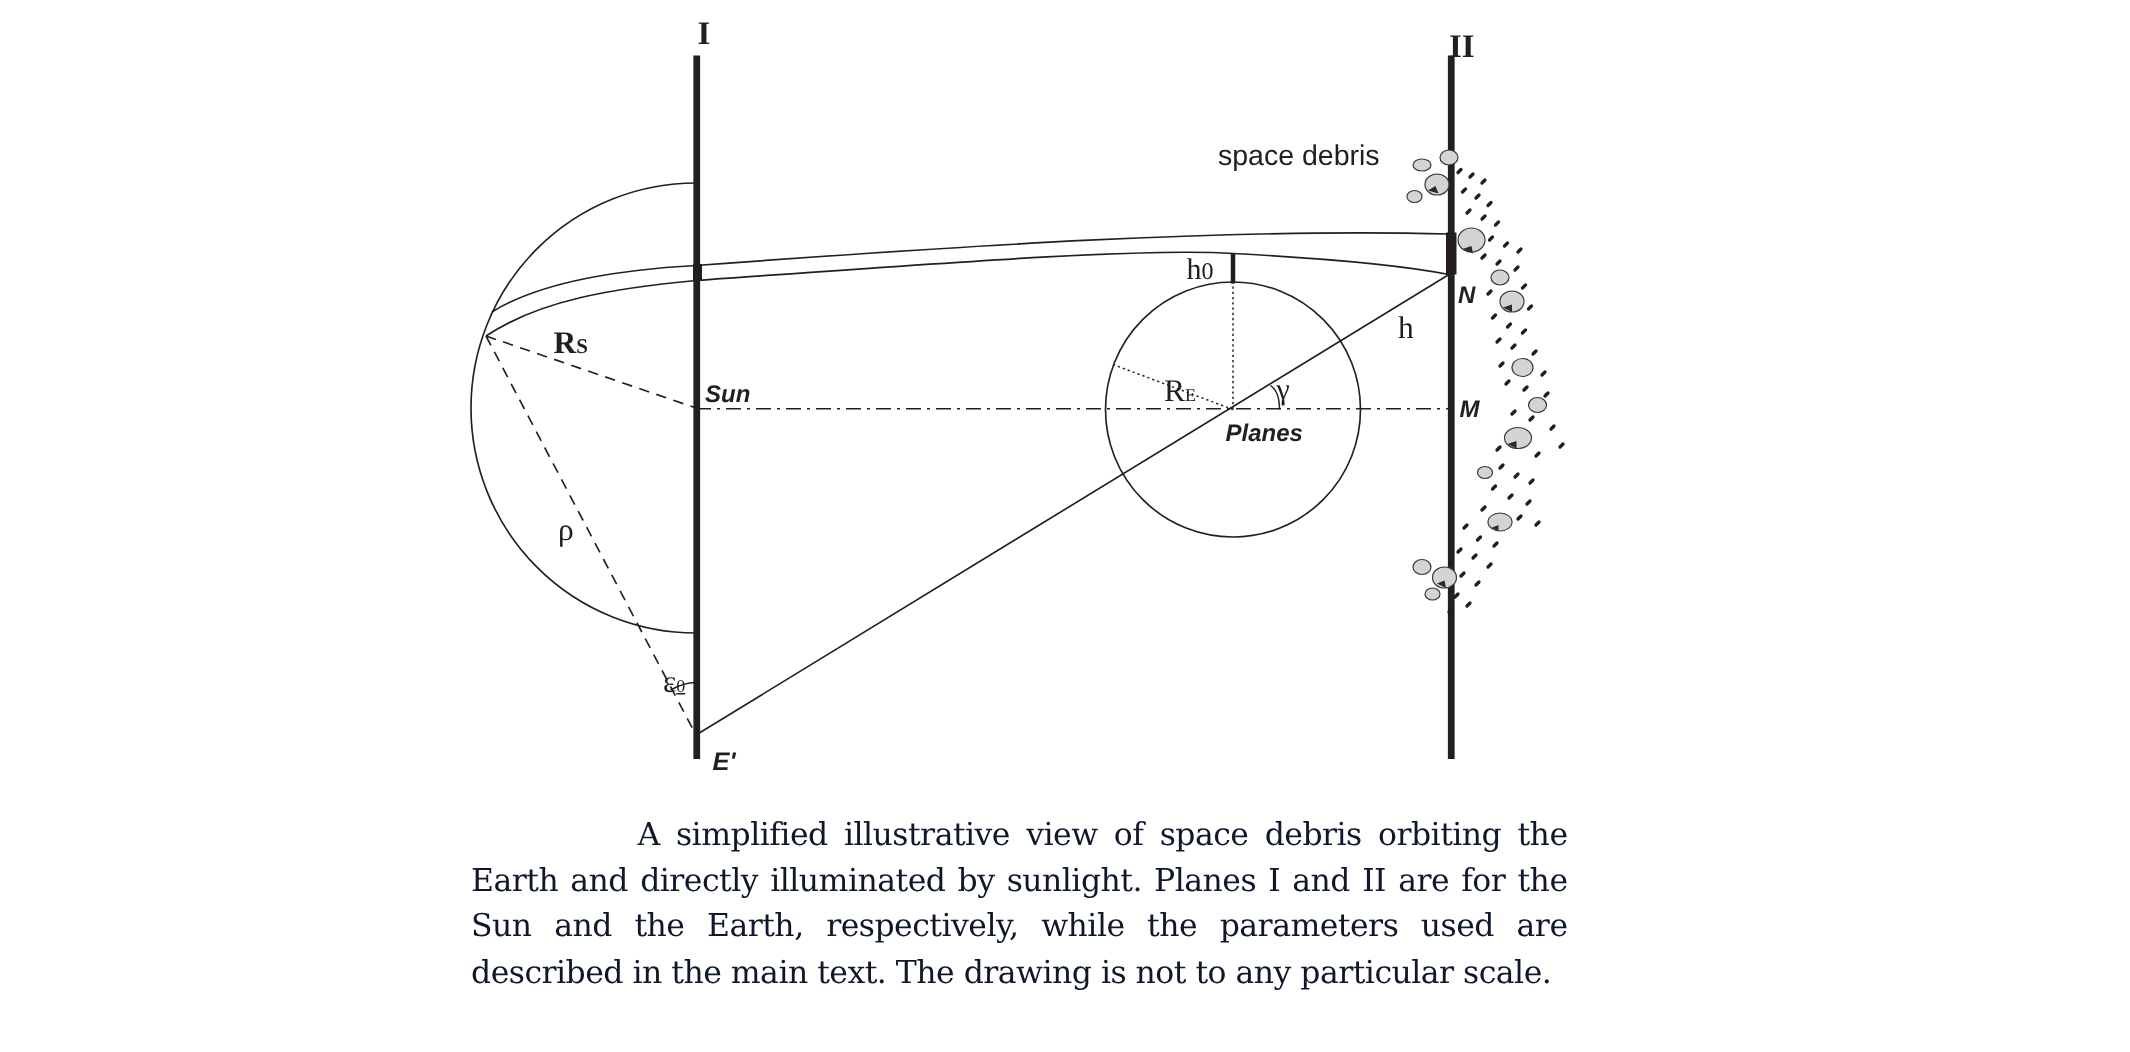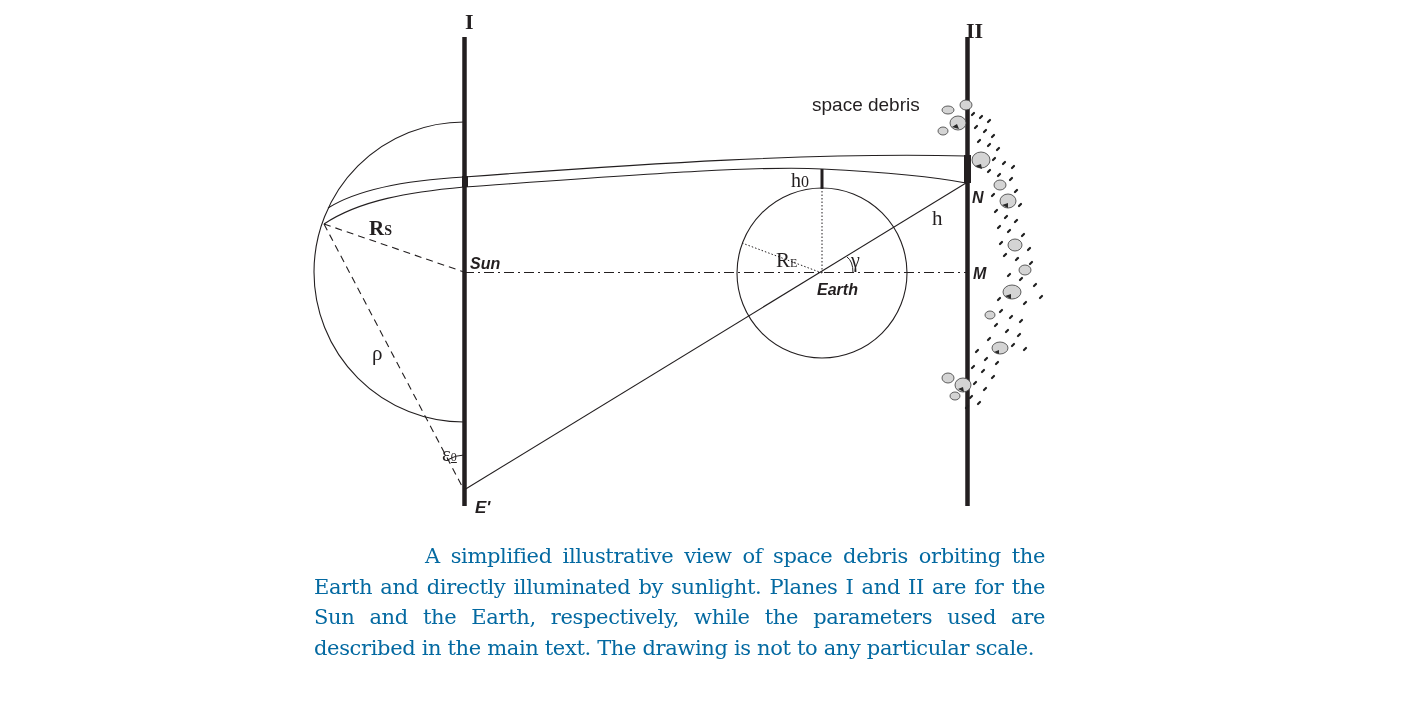--- a/index.html
+++ b/index.html
@@ -7,21 +7,21 @@
   #figure { position: absolute; left: 0; top: 0; width: 1420px; height: 530px; }
   .lbl { position: absolute; color: #231f20; white-space: nowrap; line-height: 1; }
   .serif { font-family: "Liberation Serif", "DejaVu Serif", serif; }
   .sans { font-family: "Liberation Sans", "DejaVu Sans", sans-serif; }
   .bi { font-weight: bold; font-style: italic; }
   .plane-label { font-weight: bold; font-size: 22px; }
   .sub { font-size: 12px; }
   #caption {
     position: absolute; left: 314px; top: 541px; width: 731px;
     font-family: "DejaVu Serif", "Liberation Serif", serif;
-    font-size: 21px; line-height: 30.7px; color: #0369a1;
+    font-size: 21px; line-height: 30.7px; color: #0f172a;
     text-align: justify; text-align-last: left;
     letter-spacing: -0.35px;
   }
   #caption .indent { display: inline-block; width: 111px; }
 </style>
 </head>
 <body>
 
 <div id="figure">
   <svg width="1420" height="530" viewBox="0 0 1420 530" xmlns="http://www.w3.org/2000/svg">
@@ -145,21 +145,21 @@
         <line x1="966" y1="408" x2="968" y2="406"></line>
       </g>
     </g>
   </svg>
 
   
   <span class="lbl serif plane-label" style="left:465px;top:11px;">I</span>
   <span class="lbl serif plane-label" style="left:966px;top:20px;">II</span>
 
   <span class="lbl sans bi" style="left:470px;top:256px;font-size:16px;">Sun</span>
-  <span class="lbl sans bi" style="left:817px;top:282px;font-size:16px;">Earth</span>
+  <span class="lbl sans bi" style="left:817px;top:282px;font-size:16px;">Planes</span>
   <span class="lbl sans" style="left:812px;top:95px;font-size:19px;">space debris</span>
 
   <span class="lbl sans bi" style="left:972px;top:190px;font-size:16px;">N</span>
   <span class="lbl sans bi" style="left:973px;top:266px;font-size:16px;">M</span>
   <span class="lbl sans bi" style="left:475px;top:499px;font-size:17px;">E'</span>
 
   <span class="lbl serif" style="left:369px;top:218px;font-size:21px;font-weight:bold;">
     <span>R</span><span class="sub" style="font-size:14px;">S</span>
   </span>
   <span class="lbl serif" style="left:776px;top:234px;font-size:21px;margin-top:16px;">

